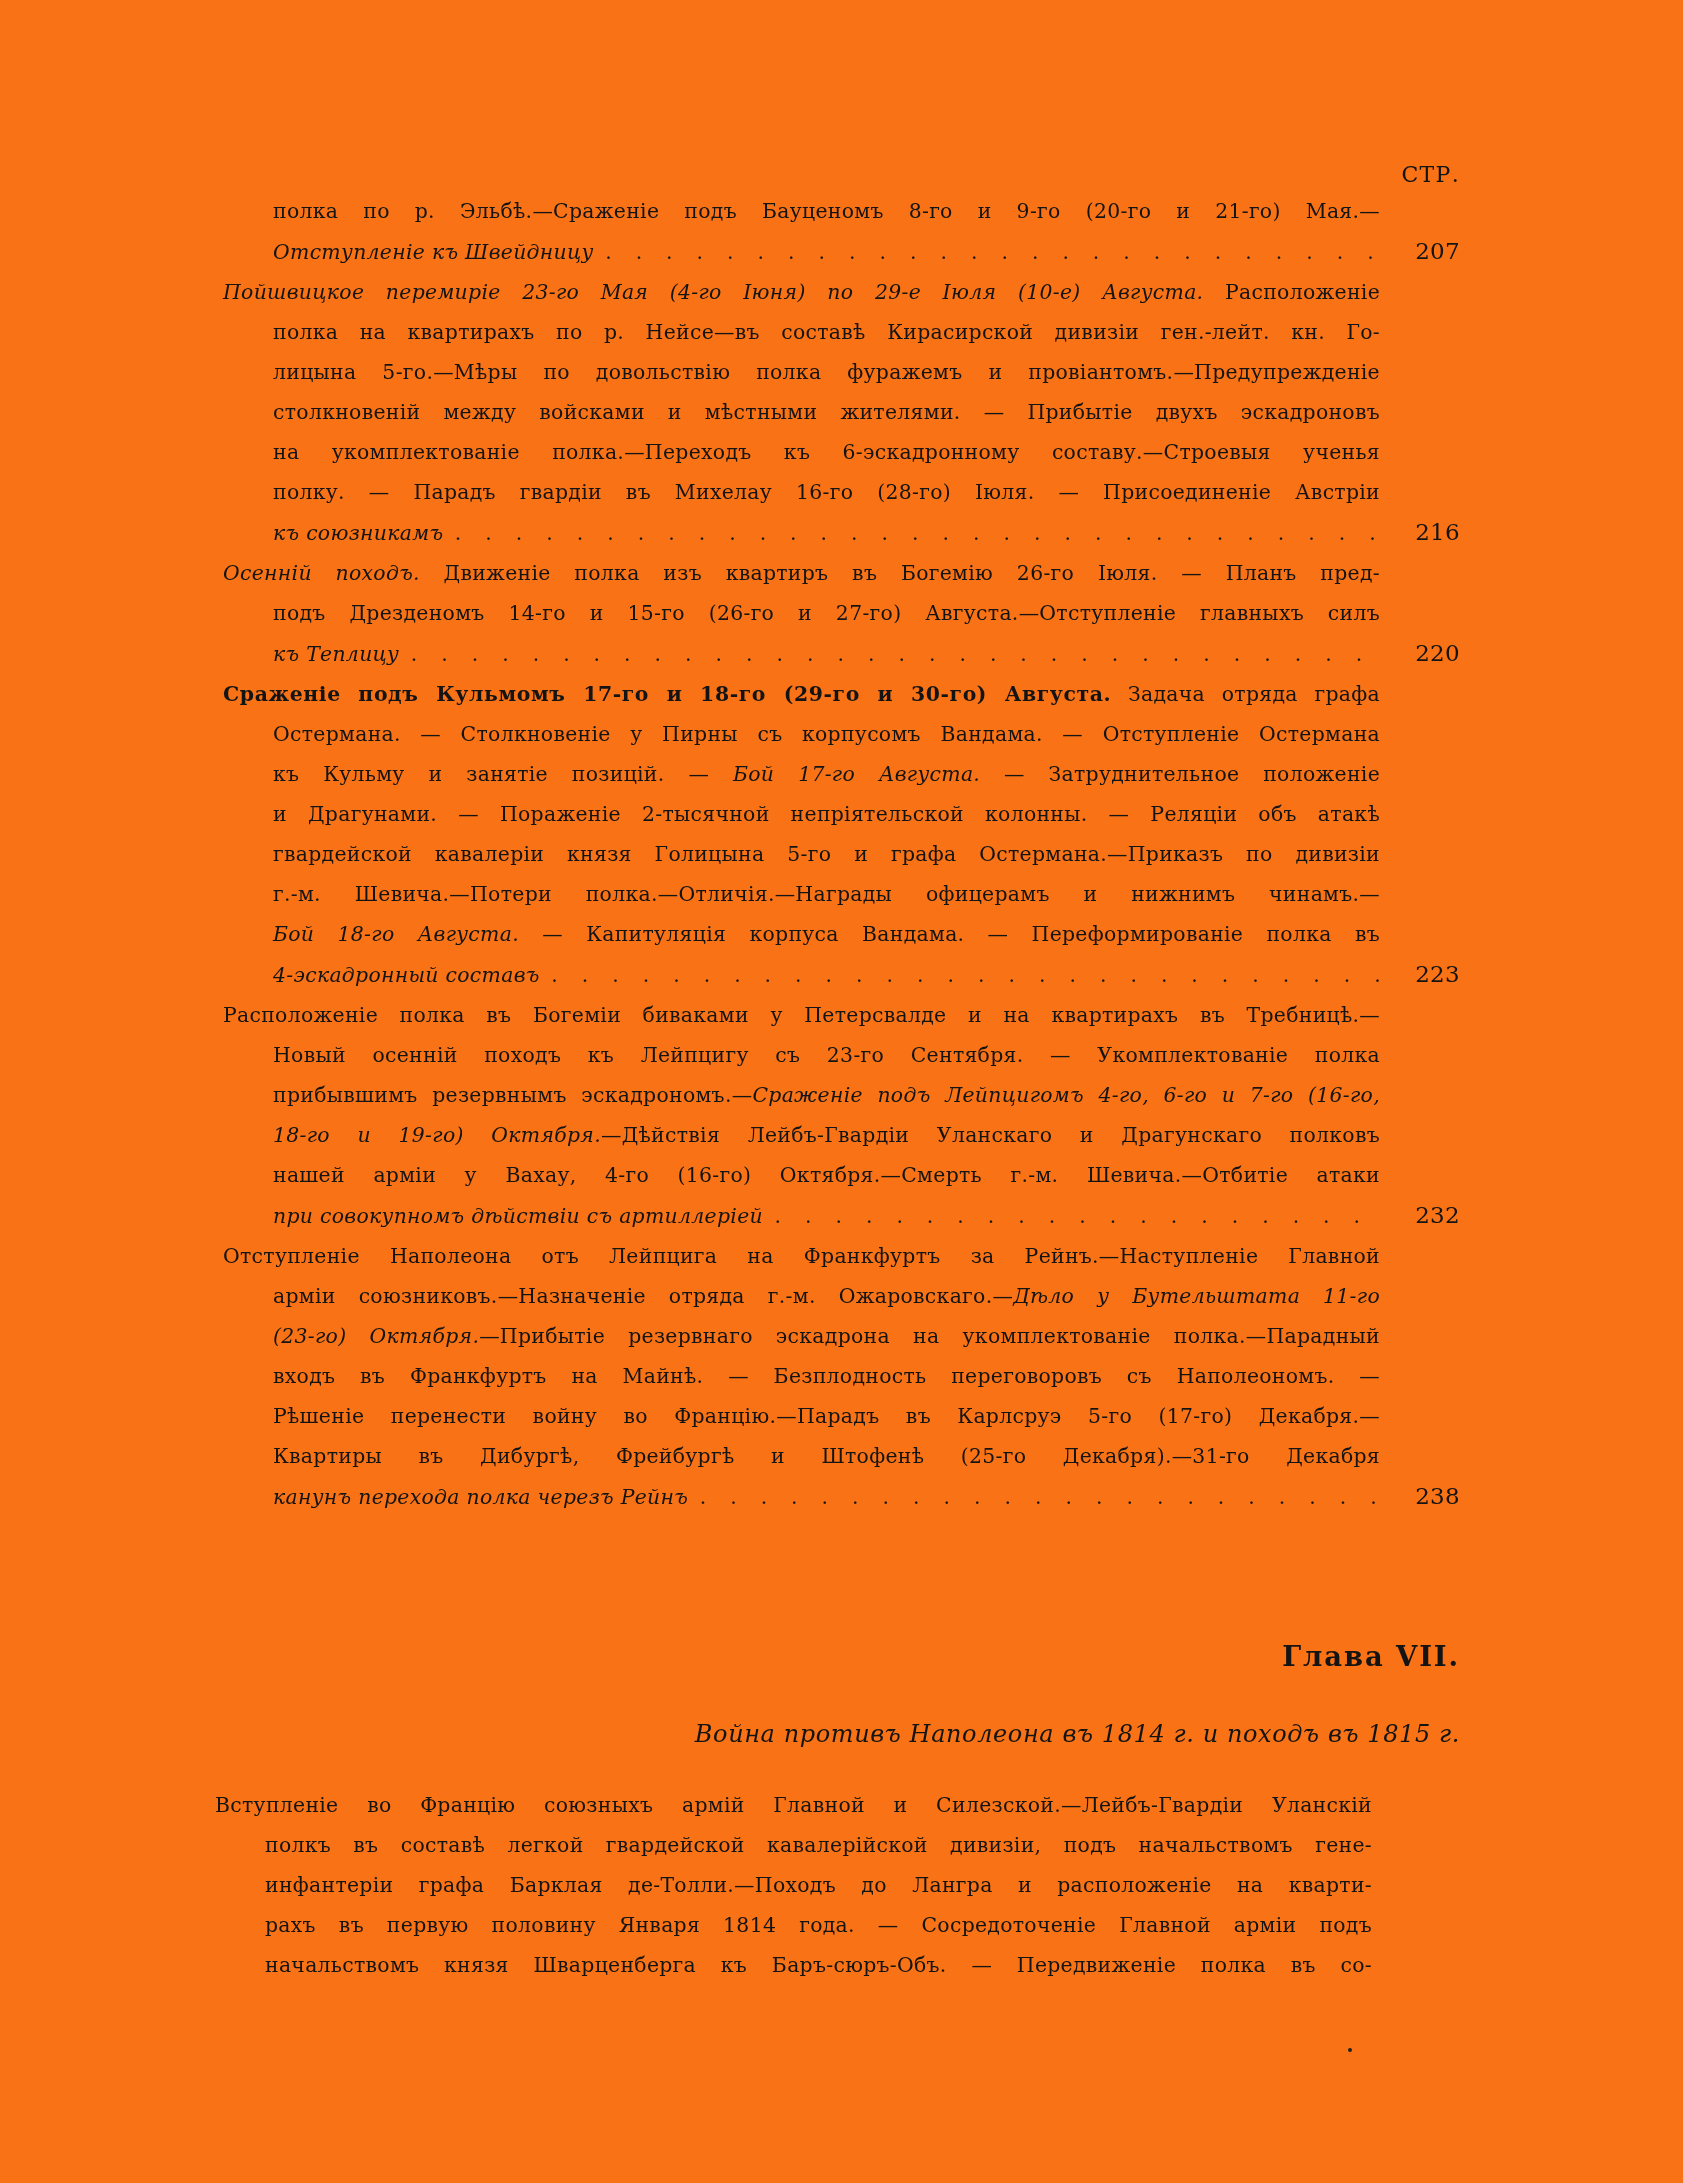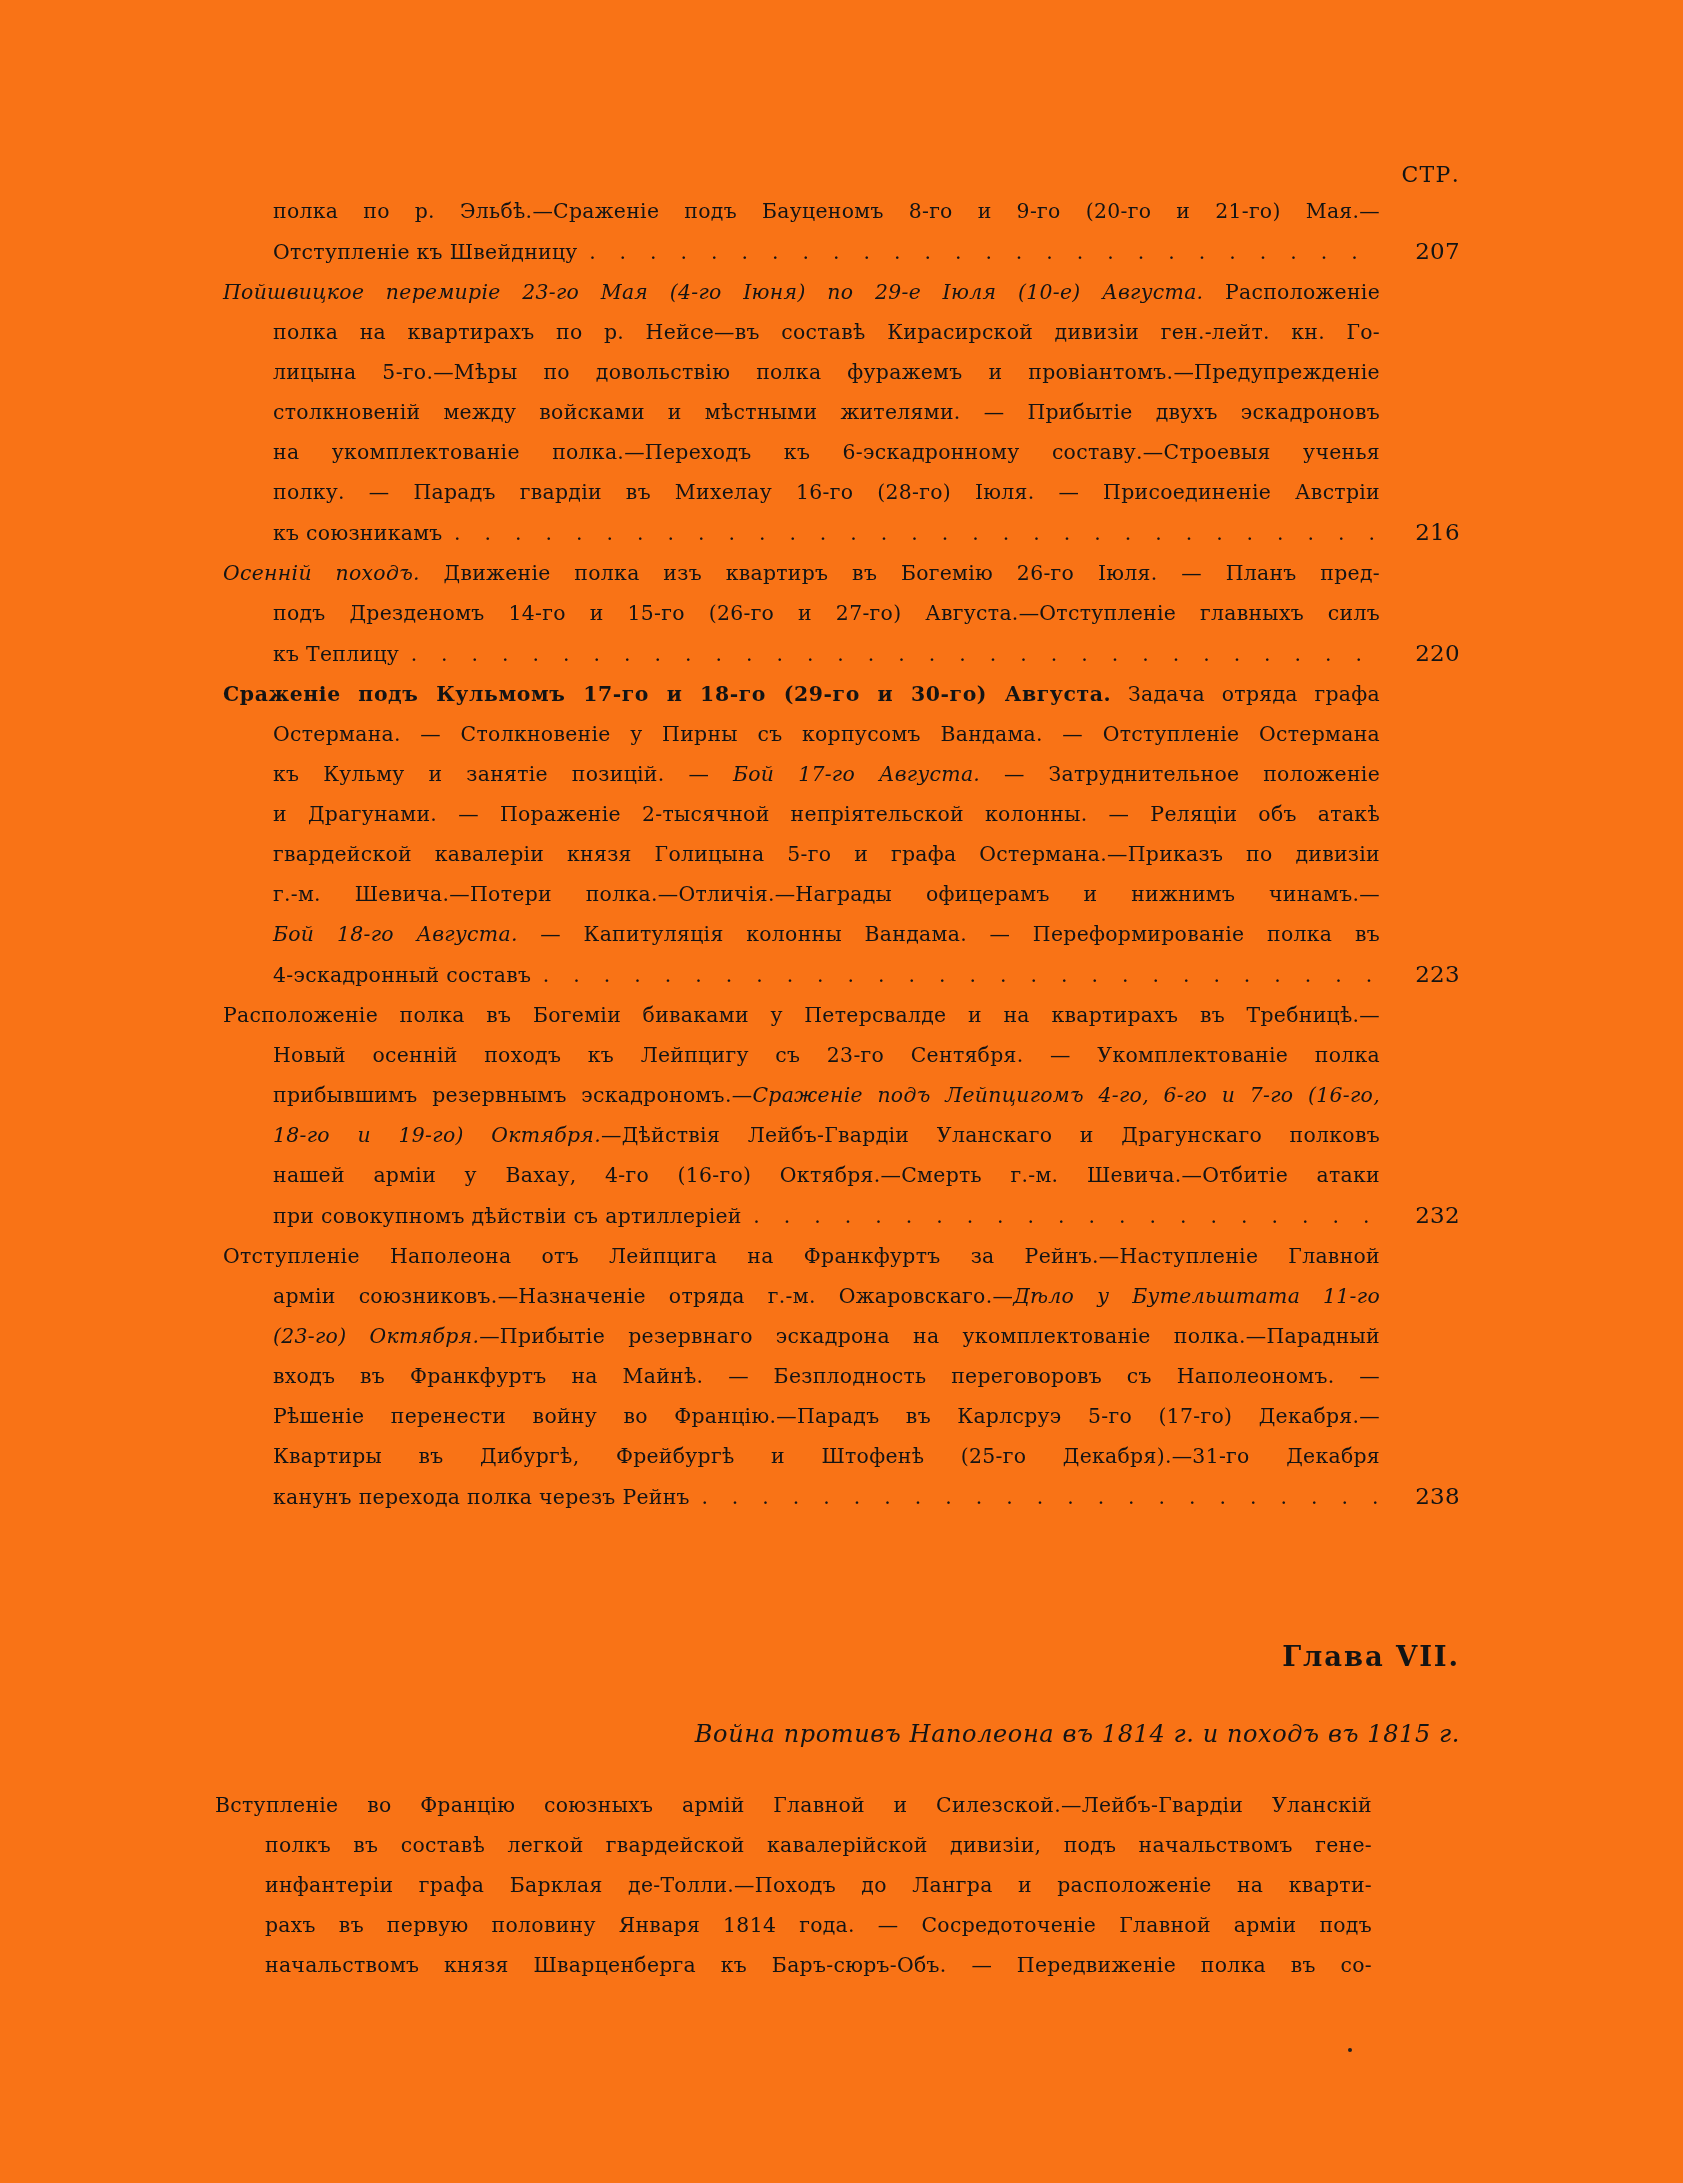--- a/index.html
+++ b/index.html
@@ -19,21 +19,21 @@
 
   
   .toc{
     position:absolute;left:223px;top:191px;width:1237px;
     font-size:20.4px;line-height:40px;letter-spacing:0.3px;
   }
   .line{display:block;white-space:normal;}
   .line.j{text-align:justify;text-align-last:justify;padding-right:80px;}
   .line.indent{padding-left:50px;}
   .line.leader{display:flex;align-items:baseline;padding-right:0;}
-  .line.leader .txt{flex:0 0 auto;white-space:nowrap;}
+  .line.leader .txt{flex:0 0 auto;white-space:nowrap;font-style:italic;}
   .dots{
     flex:1 1 auto;overflow:hidden;white-space:nowrap;
     letter-spacing:24px;margin-left:11.5px;
     min-width:0;
   }
   .pg{
     flex:0 0 80px;text-align:right;font-size:23px;white-space:nowrap;
   }
   .seg-i{font-style:italic;}
   .seg-b{font-weight:700;letter-spacing:0.6px;}
@@ -100,21 +100,21 @@
           <span class="pg">220</span>
         </div>
       </div>
       <div>
         <div class="line j"><span class="txt"><span class="seg-b">Сраженіе подъ Кульмомъ 17-го и 18-го (29-го и 30-го) Августа.</span><span class="seg-n"> Задача отряда графа</span></span></div>
         <div class="line j indent"><span class="txt"><span class="seg-n">Остермана. — Столкновеніе у Пирны съ корпусомъ Вандама. — Отступленіе Остермана</span></span></div>
         <div class="line j indent"><span class="txt"><span class="seg-n">къ Кульму и занятіе позицій. — </span><span class="seg-i">Бой 17-го Августа.</span><span class="seg-n"> — Затруднительное положеніе</span></span></div>
         <div class="line j indent"><span class="txt"><span class="seg-n">и Драгунами. — Пораженіе 2-тысячной непріятельской колонны. — Реляціи объ атакѣ</span></span></div>
         <div class="line j indent"><span class="txt"><span class="seg-n">гвардейской кавалеріи князя Голицына 5-го и графа Остермана.—Приказъ по дивизіи</span></span></div>
         <div class="line j indent"><span class="txt"><span class="seg-n">г.-м. Шевича.—Потери полка.—Отличія.—Награды офицерамъ и нижнимъ чинамъ.—</span></span></div>
-        <div class="line j indent"><span class="txt"><span class="seg-i">Бой 18-го Августа.</span><span class="seg-n"> — Капитуляція колонны Вандама. — Переформированіе полка въ</span></span></div>
+        <div class="line j indent"><span class="txt"><span class="seg-i">Бой 18-го Августа.</span><span class="seg-n"> — Капитуляція корпуса Вандама. — Переформированіе полка въ</span></span></div>
         <div class="line leader indent">
           <span class="txt"><span class="seg-n">4-эскадронный составъ</span></span>
           <span class="dots">............................................................</span>
           <span class="pg">223</span>
         </div>
       </div>
       <div>
         <div class="line j"><span class="txt"><span class="seg-n">Расположеніе полка въ Богеміи биваками у Петерсвалде и на квартирахъ въ Требницѣ.—</span></span></div>
         <div class="line j indent"><span class="txt"><span class="seg-n">Новый осенній походъ къ Лейпцигу съ 23-го Сентября. — Укомплектованіе полка</span></span></div>
         <div class="line j indent"><span class="txt"><span class="seg-n">прибывшимъ резервнымъ эскадрономъ.—</span><span class="seg-i">Сраженіе подъ Лейпцигомъ 4-го, 6-го и 7-го (16-го,</span></span></div>

